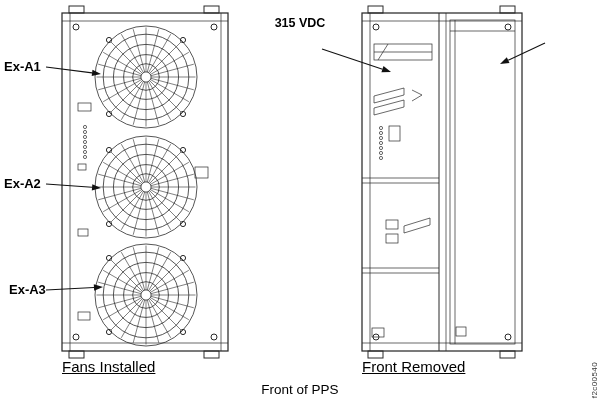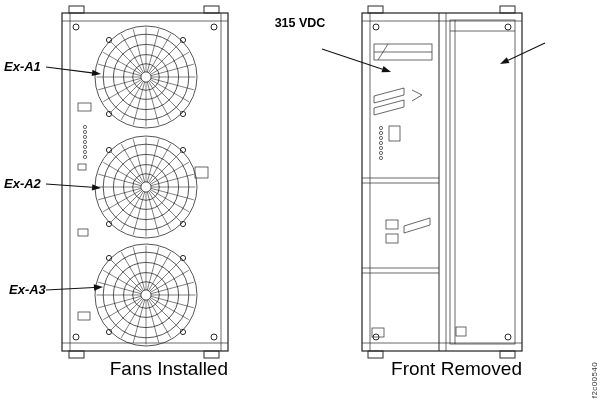--- a/index.html
+++ b/index.html
@@ -8,24 +8,24 @@
   #art{position:absolute;left:0;top:0;}
   #art line,#art circle,#art rect,#art polyline,#art polygon{fill:none;stroke:#2a2a2a;stroke-width:1;}
   #art .frame{stroke-width:1.25;}
   #art .thin{stroke-width:.7;}
   #art g.thin line,#art g.thin rect,#art g.thin circle,#art g.thin polygon,#art g.thin polyline{stroke-width:.7;}
   #art g.fan circle{stroke-width:.8;}
   #art g.fan line{stroke-width:.6;}
   #art g.leader line{stroke:#111;stroke-width:1.1;}
   #art polygon.ah{fill:#111;stroke:none;}
   .lbl{position:absolute;line-height:1.15;white-space:nowrap;}
-  .fan-callout{font-size:13px;font-weight:bold;font-style:italic;}
+  .fan-callout{font-size:13px;font-weight:bold;}
   .module-callout{font-size:12.5px;font-weight:bold;text-align:center;white-space:normal;}
   .module-callout span{display:block;}
-  .panel-caption{font-size:19px;text-align:right;}
+  .panel-caption{font-size:15px;text-align:left;text-decoration:underline;}
   .fig-caption{font-size:13.5px;text-align:center;}
   .figure-id{position:absolute;right:1px;bottom:6px;font-size:8px;color:#333;
              writing-mode:vertical-rl;transform:rotate(180deg);letter-spacing:.4px;}
 </style>
 </head>
 <body>
 
 <div class="stage">
 
   <svg id="art" width="600" height="404" viewBox="0 0 600 404">
@@ -249,15 +249,16 @@
 
   <div class="lbl module-callout" style="left:239px;top:16px;width:122px">
     <span>315 VDC</span>
   </div>
 
   <div class="lbl module-callout" style="left:517px;top:9px;width:80px">
   </div>
 
   <div class="lbl panel-caption" style="left:62px;top:358px;width:166px">Fans Installed</div>
   <div class="lbl panel-caption" style="left:362px;top:358px;width:160px">Front Removed</div>
+  <div class="lbl fig-caption" style="left:0;top:382px;width:600px">Front of PPS</div>
 
   <div class="figure-id">f2c00540</div>
 </div>
 
 </body></html>

